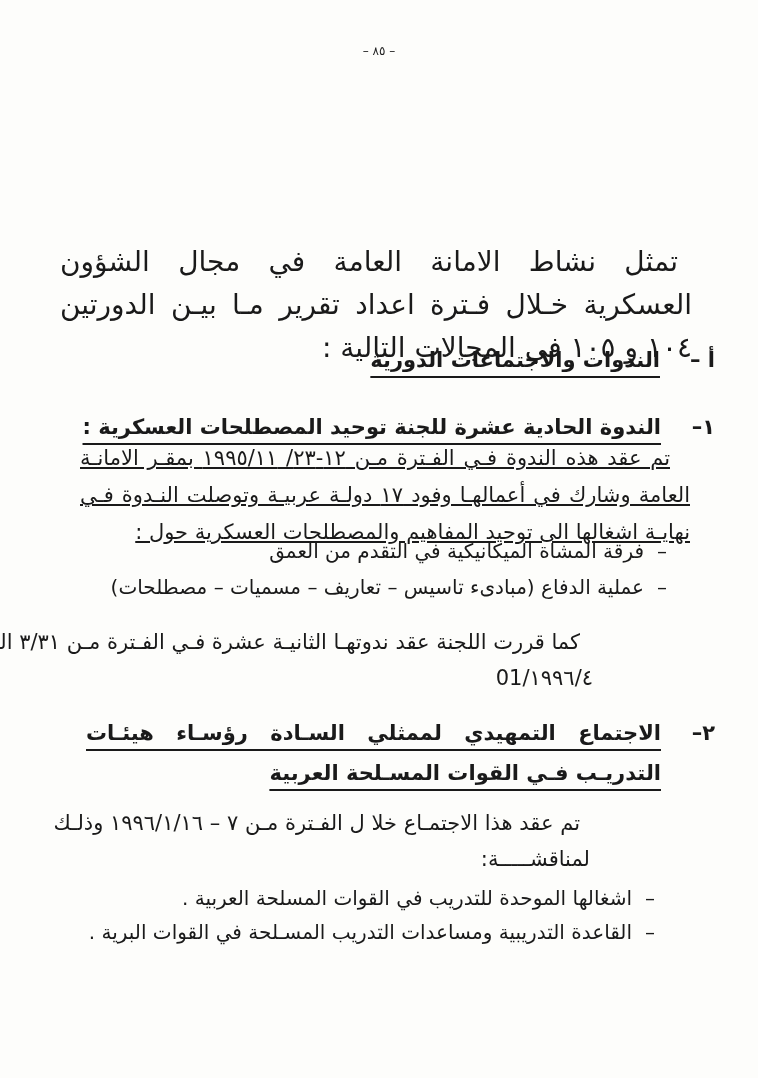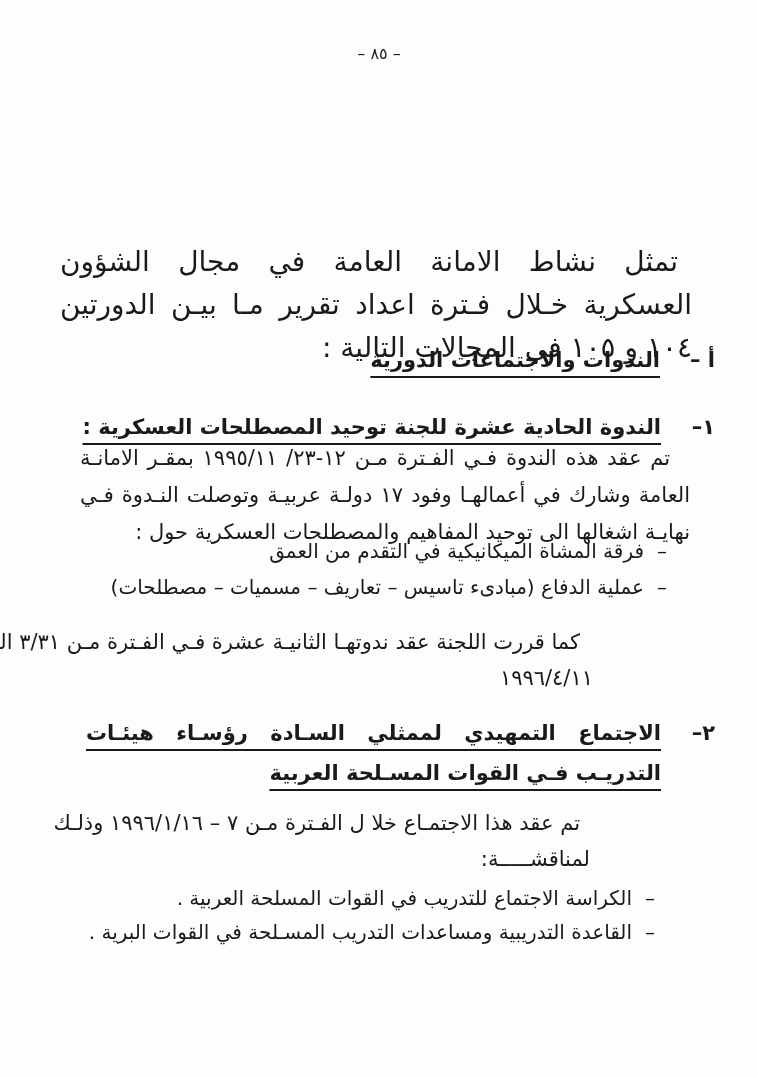--- a/index.html
+++ b/index.html
@@ -12,21 +12,21 @@
     background: #fdfdfb;
     color: #1a1a1a;
     direction: rtl;
     font-family: "DejaVu Sans", sans-serif;
     overflow: hidden;
   }
   .pagenum {
     position: absolute;
     top: 44px; left: 0; right: 0;
     text-align: center;
-    font-size: 16px;
+    font-size: 12px;
     letter-spacing: 3px;
     color: #222;
   }
   .intro {
     position: absolute;
     top: 240px; right: 66px; left: 60px;
     font-size: 28px;
     line-height: 43px;
     text-align: justify;
     text-indent: 14px;
@@ -56,21 +56,21 @@
     text-underline-offset: 9px;
   }
   .item-title { text-align: justify; flex: 1 1 auto; }
   .item-title.narrow { flex: 0 0 auto; }
   .para {
     position: absolute;
     font-size: 21px;
     line-height: 37px;
     text-align: justify;
   }
-  .para-1 { top: 440px; right: 68px; left: 80px; text-indent: 20px; }
+  .para-1 { top: 440px; right: 68px; left: 80px; text-indent: 20px; text-decoration: underline; }
   .line {
     position: absolute;
     font-size: 21px;
     white-space: nowrap;
   }
   .closing-line { top: 630px; right: 178px; }
   .closing-date { top: 666px; right: 165px; }
   .para2-line1 { top: 811px; right: 178px; }
   .para2-line2 { top: 847px; right: 168px; margin-left: 24px; }
   .bullets { position: absolute; font-size: 20px; }
@@ -111,34 +111,34 @@
       <span class="bullet-dash">–</span>
       <span>فرقة المشاة الميكانيكية في التقدم من العمق</span>
     </div>
     <div class="bullet-row">
       <span class="bullet-dash">–</span>
       <span>عملية الدفاع (مبادىء تاسيس – تعاريف – مسميات – مصطلحات)</span>
     </div>
   </div>
 
   <div class="line closing-line">كما قررت اللجنة عقد ندوتهـا الثانيـة عشرة فـي الفـترة مـن ٣/٣١ الـى</div>
-  <div class="line closing-date">١٩٩٦/٤/١١</div>
+  <div class="line closing-date">١٩٩٦/٤/01</div>
 
   <div class="num-item" style="top:713px;">
     <span class="marker">٢–</span>
     <span class="item-title underlined">الاجتماع التمهيدي لممثلي السـادة رؤسـاء هيئـات التدريـب فـي القوات المسـلحة العربية</span>
   </div>
 
   <div class="line para2-line1">تم عقد هذا الاجتمـاع خلا ل الفـترة مـن ٧ – ١٩٩٦/١/١٦ وذلـك</div>
   <div class="line para2-line2">لمناقشـــــة:</div>
 
   <div class="bullets bullets-2">
     <div class="bullet-row">
       <span class="bullet-dash">–</span>
-      <span>الكراسة الاجتماع للتدريب في القوات المسلحة العربية .</span>
+      <span>اشغالها الموحدة للتدريب في القوات المسلحة العربية .</span>
     </div>
     <div class="bullet-row">
       <span class="bullet-dash">–</span>
       <span>القاعدة التدريبية ومساعدات التدريب المسـلحة في القوات البرية .</span>
     </div>
   </div>
 
 </div>
 
 </body></html>

